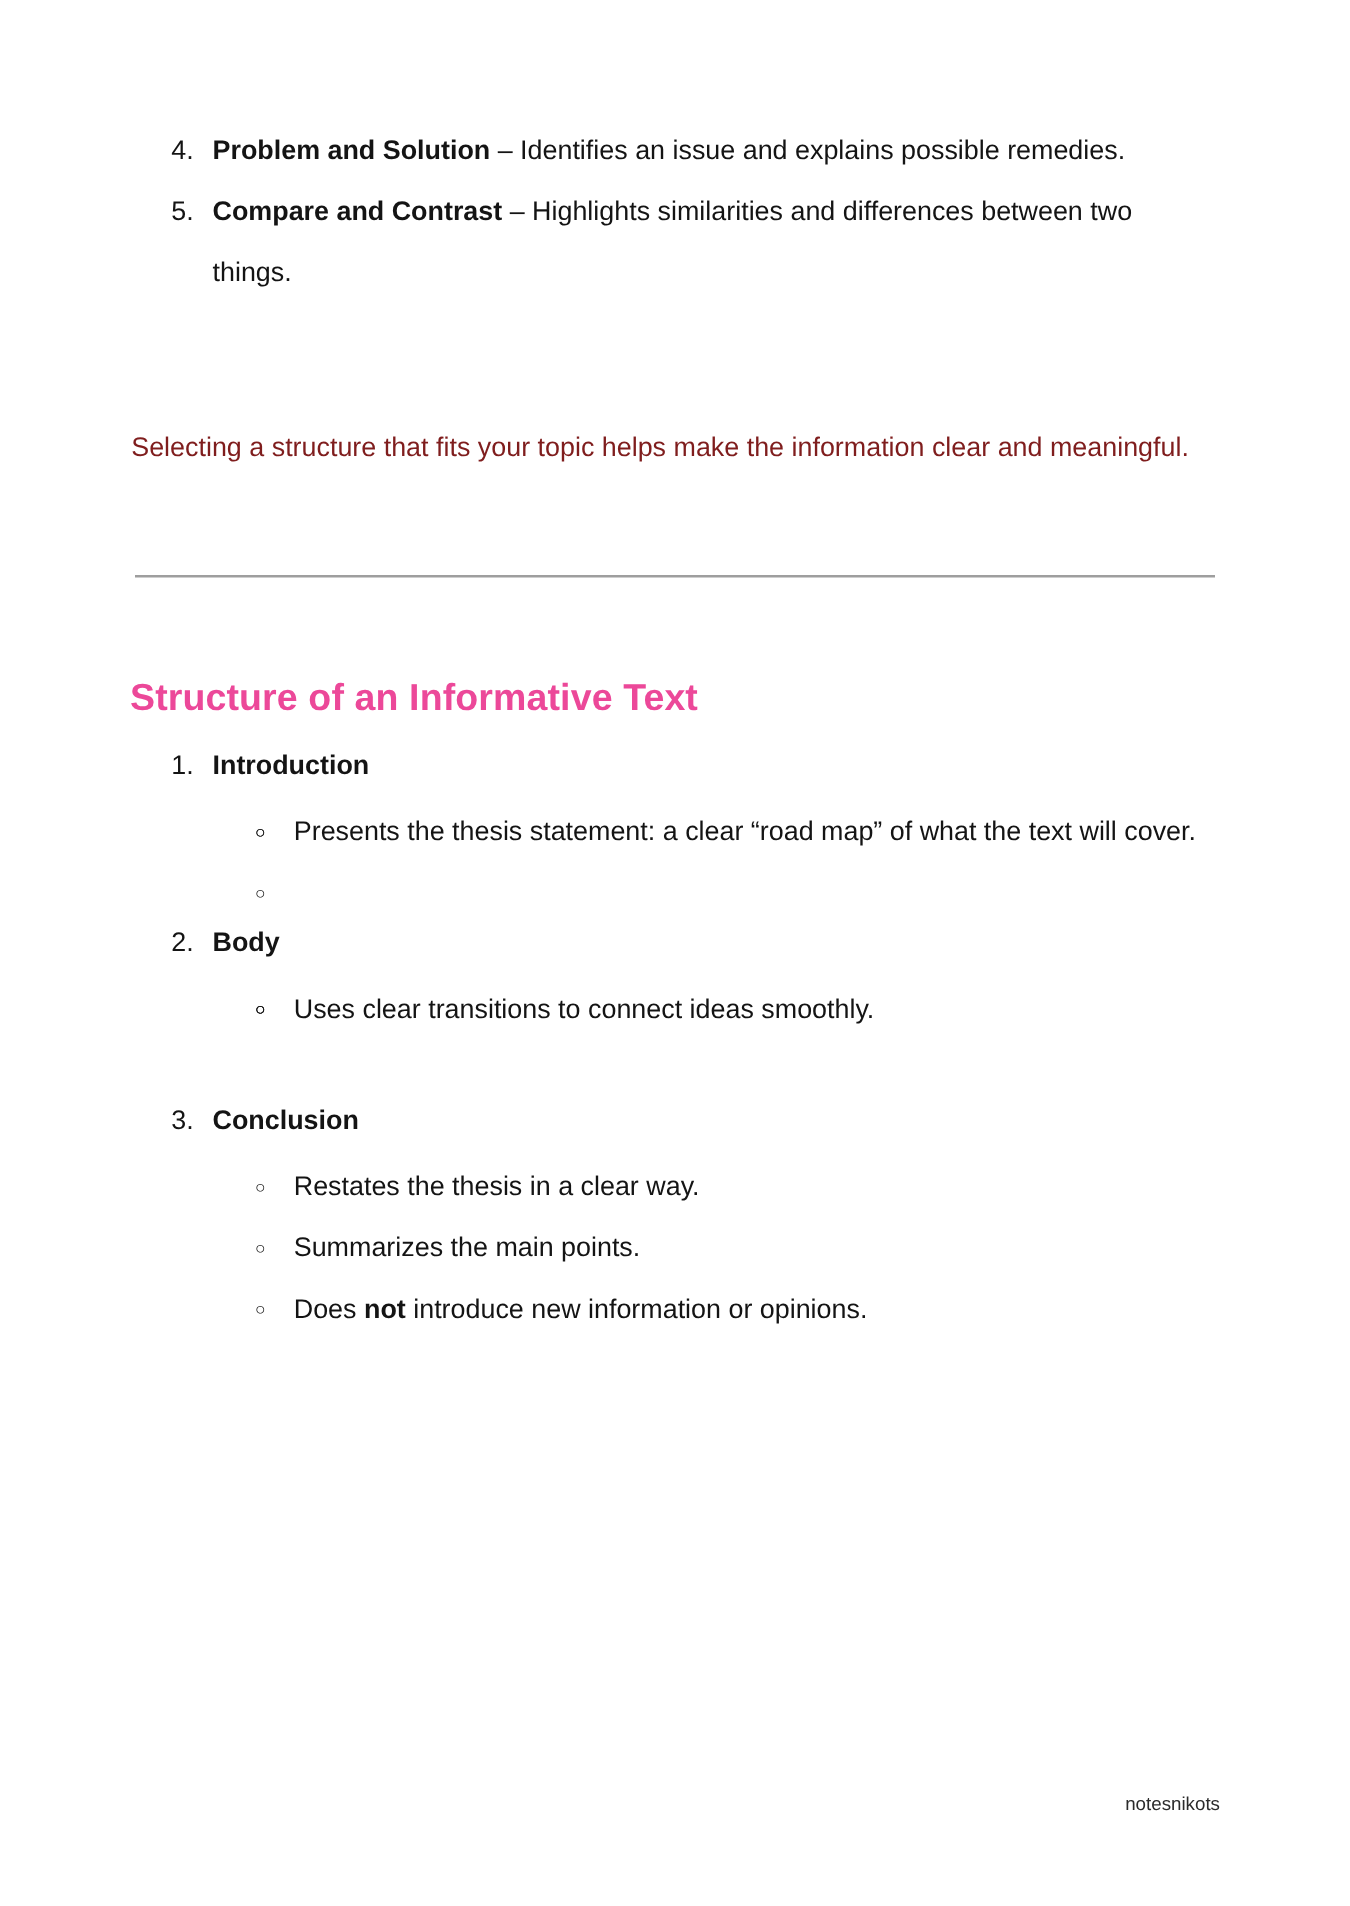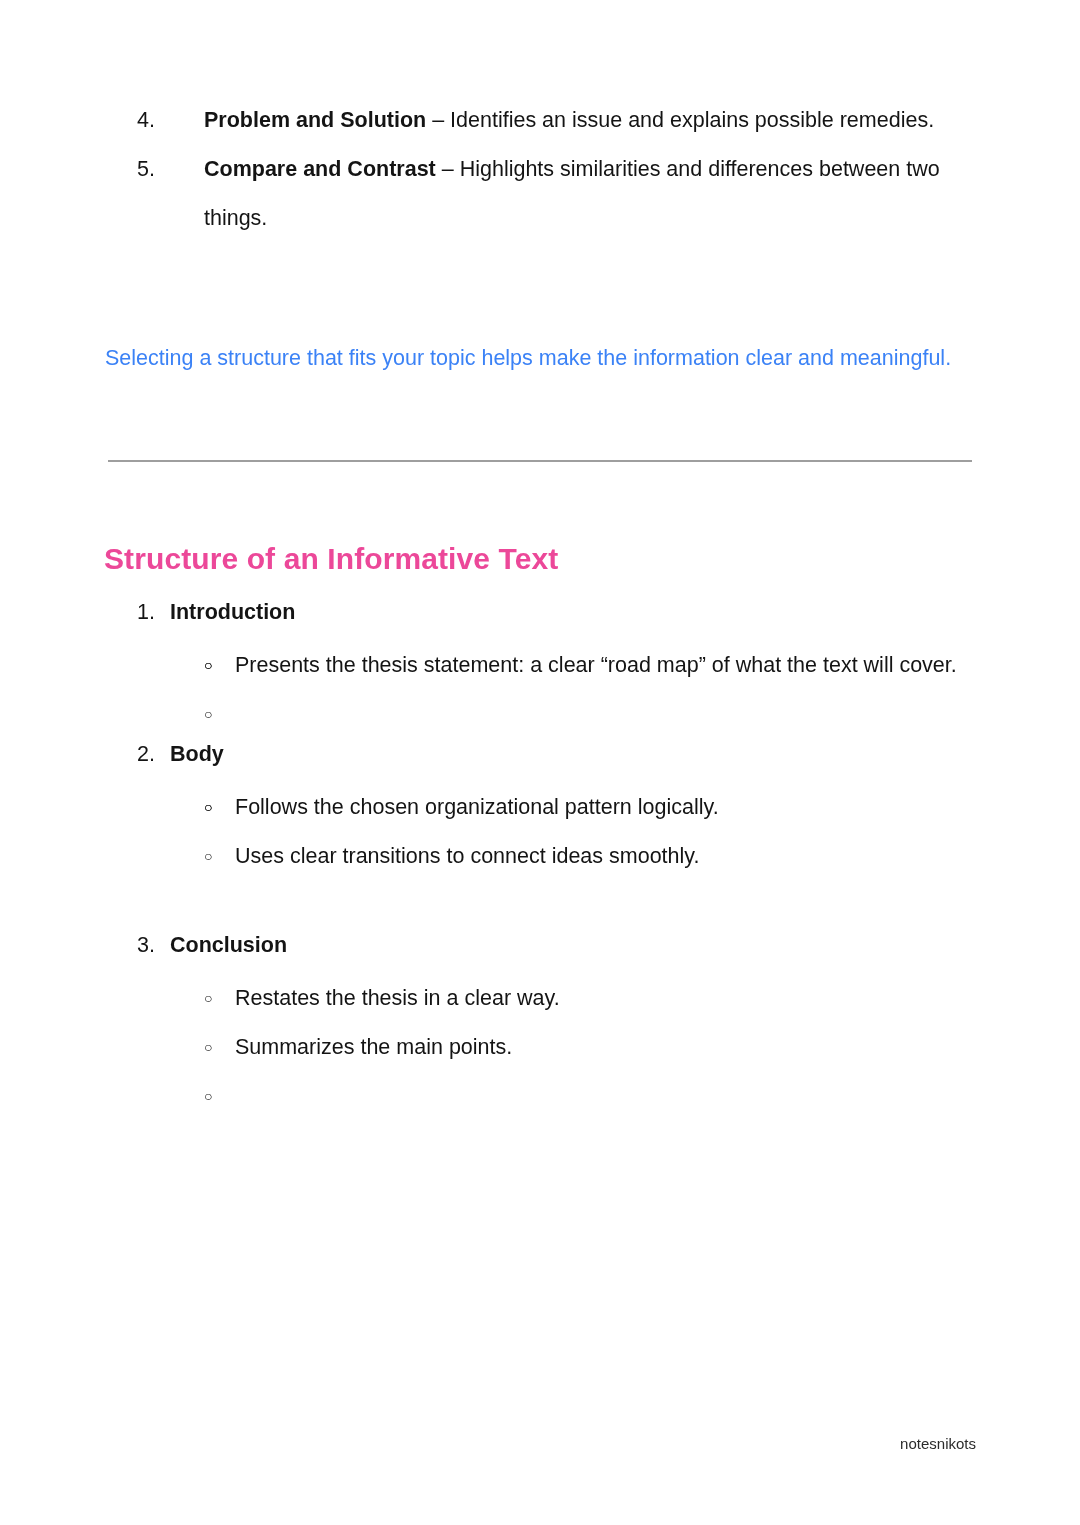--- a/index.html
+++ b/index.html
@@ -50,32 +50,31 @@
     font-size: 21.5px;
     line-height: 49px;
     color: #141414;
   }
   .olist > li .lead {
     font-weight: bold;
   }
   .li-text {
     display: block;
     max-width: 800px;
-    margin-left: 34px;
   }
 
   
   .para {
     position: absolute;
     left: 105px;
     top: 312px;
     width: 860px;
     font-size: 21.5px;
     line-height: 49px;
-    color: #3b82f6;
+    color: #7f1d1d;
   }
 
   
   .divider {
     position: absolute;
     left: 108px;
     top: 452px;
     width: 864px;
     height: 2px;
     background: #9e9e9e;
@@ -212,21 +211,20 @@
       <div class="struct-head">
         <span class="num">2.</span>
         <span>Body</span>
       </div>
       <ul class="sublist">
         <li>
           <span class="bullet">○</span>
         </li>
         <li>
           <span class="bullet">○</span>
-          <span class="sub-text">Follows the chosen organizational pattern logically.</span>
         </li>
         <li>
           <span class="bullet">○</span>
           <span class="sub-text">Uses clear transitions to connect ideas smoothly.</span>
         </li>
       </ul>
     </div>
 
     <div class="struct-item">
       <div class="struct-head">
@@ -237,20 +235,21 @@
         <li>
           <span class="bullet">○</span>
           <span class="sub-text">Restates the thesis in a clear way.</span>
         </li>
         <li>
           <span class="bullet">○</span>
           <span class="sub-text">Summarizes the main points.</span>
         </li>
         <li>
           <span class="bullet">○</span>
+          <span class="sub-text"><span>Does </span><b>not</b><span> introduce new information or opinions.</span></span>
         </li>
       </ul>
     </div>
 
   </div>
 
   <div class="footer">notesnikots</div>
 
 </div>
 

